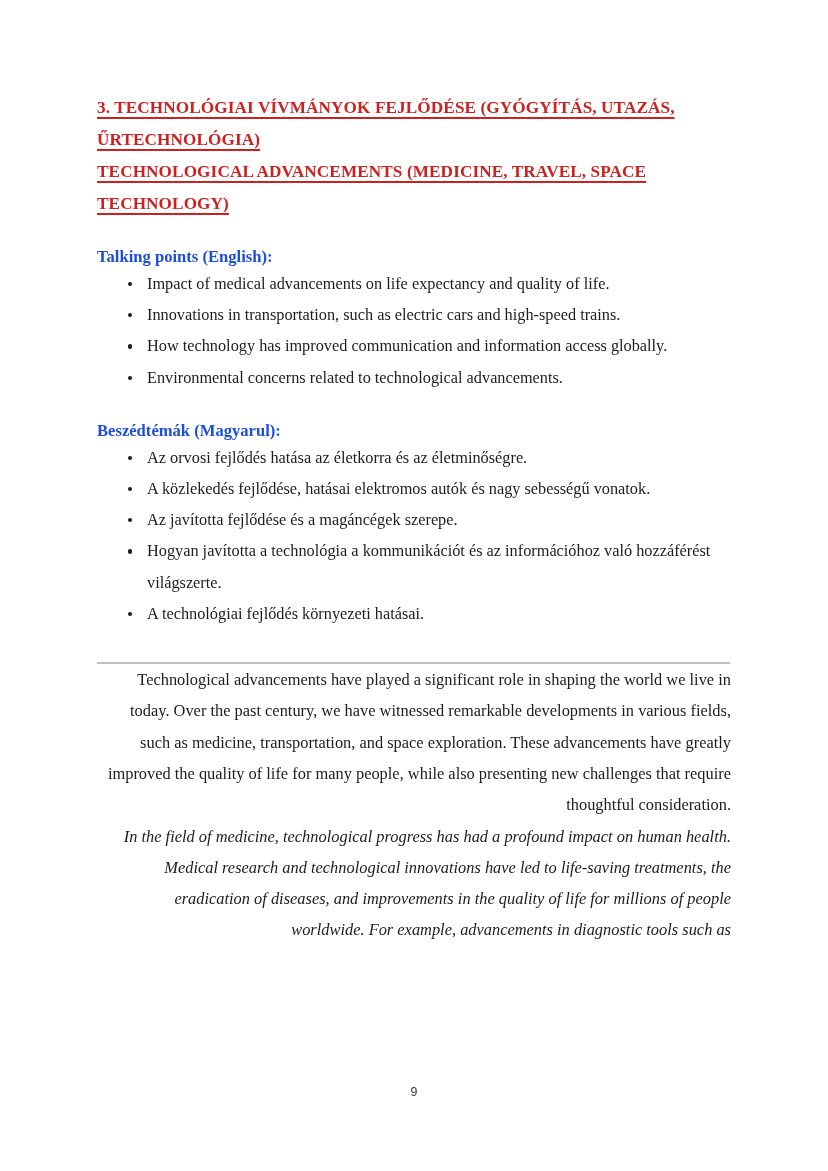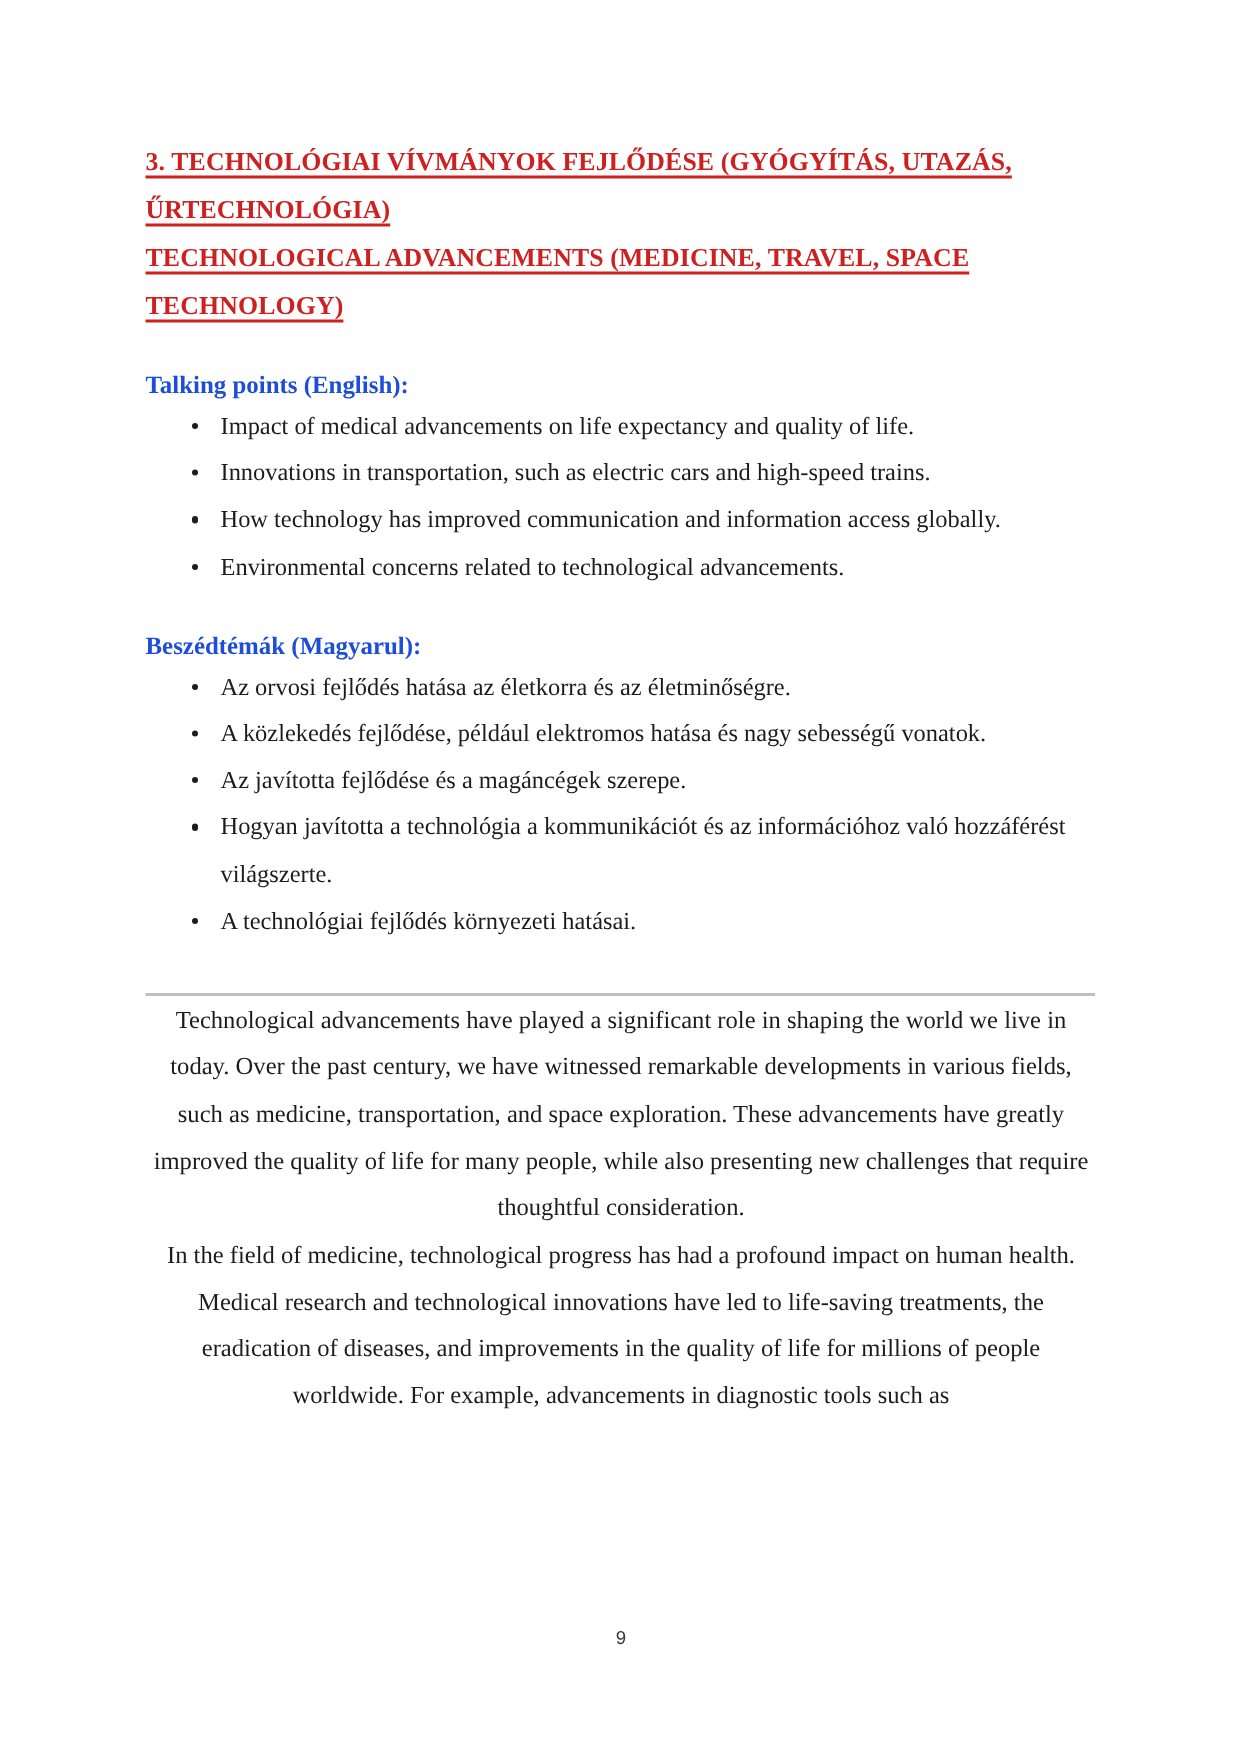--- a/index.html
+++ b/index.html
@@ -95,24 +95,24 @@
     width: 633px;
     margin-top: 33px;
   }
 
   
   p.body-par {
     margin: 0;
     font-size: 16.4px;
     line-height: 31.3px;
     color: #1c1c1c;
-    text-align: center;
+    text-align: right;
   }
   .par-1 { margin-top: 29px; }
-  .par-2 { margin-top: 26px; }
+  .par-2 { margin-top: 26px; font-style: italic; }
 
   
   .page-number {
     position: absolute;
     left: 0;
     top: 1085px;
     width: 828px;
     text-align: center;
     font-family: "Liberation Sans", "DejaVu Sans", sans-serif;
     font-size: 12.4px;
@@ -138,21 +138,21 @@
       <li>Impact of medical advancements on life expectancy and quality of life.</li>
       <li>Innovations in transportation, such as electric cars and high-speed trains.</li>
       <li>How technology has improved communication and information access globally.</li>
       <li>Environmental concerns related to technological advancements.</li>
     </ul>
 
     <div class="section-label label-hu">Beszédtémák (Magyarul):</div>
 
     <ul class="bullets list-hu">
       <li>Az orvosi fejlődés hatása az életkorra és az életminőségre.</li>
-      <li>A közlekedés fejlődése, például elektromos hatása és nagy sebességű vonatok.</li>
+      <li>A közlekedés fejlődése, hatásai elektromos autók és nagy sebességű vonatok.</li>
       <li>Az javította fejlődése és a magáncégek szerepe.</li>
       <li>Hogyan javította a technológia a kommunikációt és az információhoz való hozzáférést világszerte.</li>
       <li>A technológiai fejlődés környezeti hatásai.</li>
     </ul>
 
     <hr class="divider">
 
     <p class="body-par par-1">Technological advancements have played a significant role in shaping the world we live in today. Over the past century, we have witnessed remarkable developments in various fields, such as medicine, transportation, and space exploration. These advancements have greatly improved the quality of life for many people, while also presenting new challenges that require thoughtful consideration.</p>
     <p class="body-par par-2">In the field of medicine, technological progress has had a profound impact on human health. Medical research and technological innovations have led to life-saving treatments, the eradication of diseases, and improvements in the quality of life for millions of people worldwide. For example, advancements in diagnostic tools such as</p>
 

